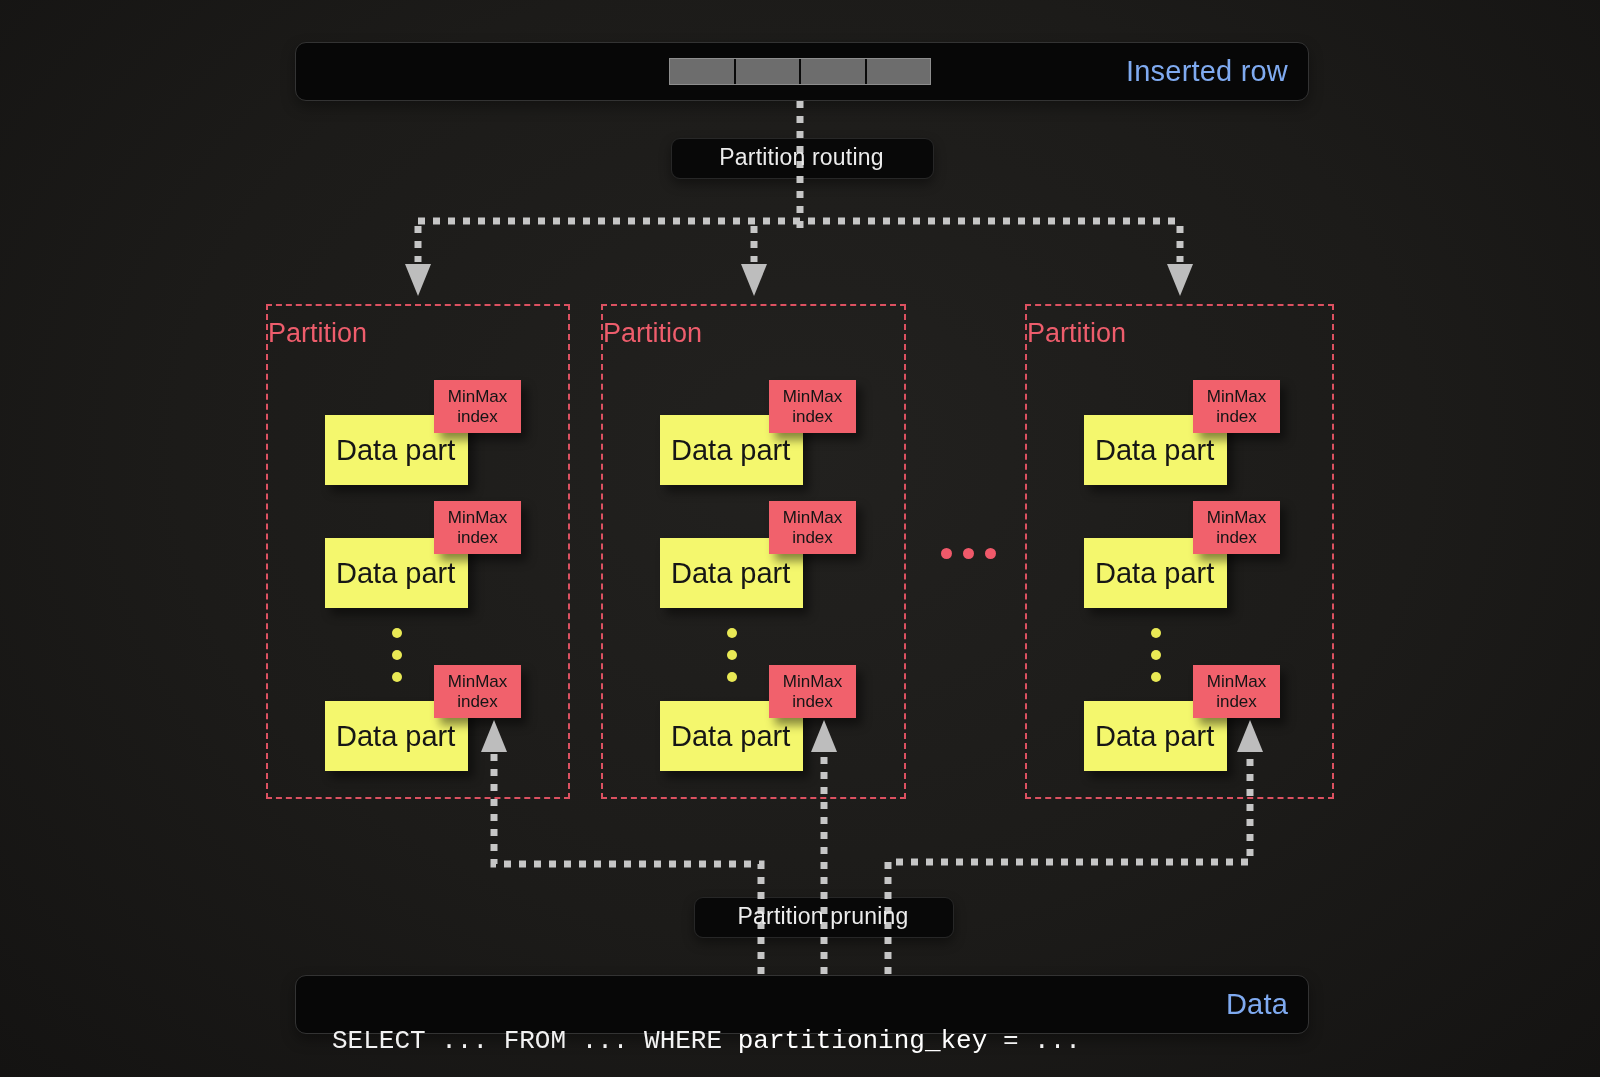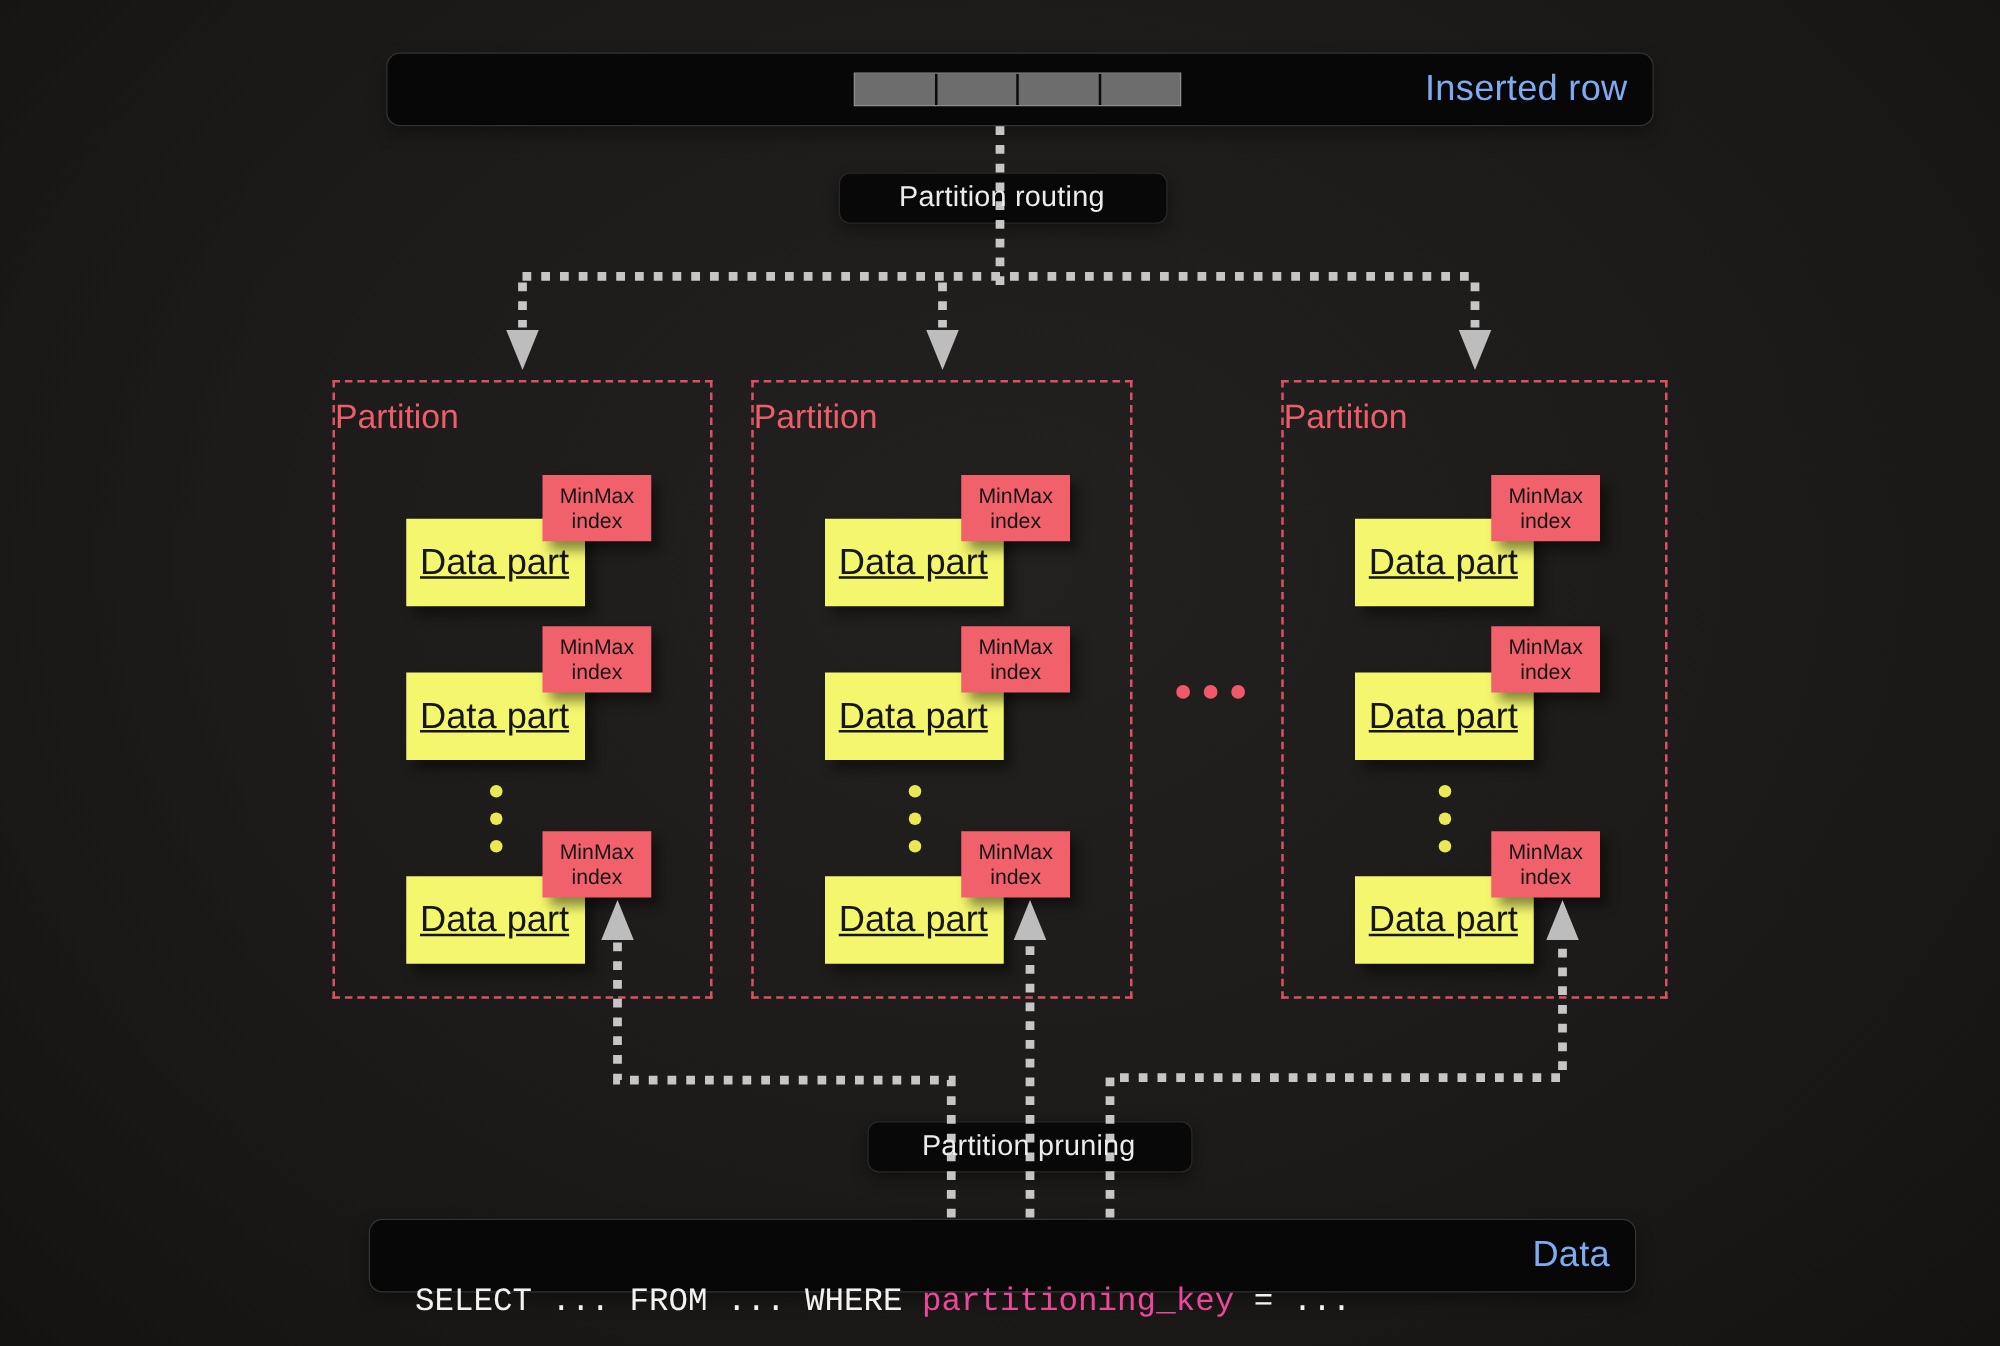--- a/index.html
+++ b/index.html
@@ -8,40 +8,40 @@
     background:radial-gradient(ellipse at 50% 42%, #22211f 0%, #1c1b19 55%, #141312 100%);
     font-family:"Liberation Sans", sans-serif;
   }
   
   .bar{
     position:absolute;left:295px;width:1012px;height:57px;
     background:#070707;border:1px solid #333;border-radius:11px;
     box-shadow:0 6px 14px rgba(0,0,0,0.35);
     display:flex;align-items:center;
   }
-  .top-bar{top:42px;margin-left:14px;}
+  .top-bar{top:42px;}
   .query-bar{top:975px;}
   .bar-label{
     position:absolute;right:20px;top:0;height:100%;
     display:flex;align-items:center;
     font-size:29px;color:#7faaf0;letter-spacing:0.2px;
   }
   
   .row-cells{
     position:absolute;left:374px;top:16px;width:260px;height:25px;
     display:flex;gap:2px;background:#0a0a0a;outline:1px solid #8e8e8e;
   }
   .row-cells .cell{flex:1;background:#6d6d6d;}
   
   .code{
     position:absolute;left:36px;top:0;height:100%;display:flex;align-items:center;
     font-family:"Liberation Mono","DejaVu Sans Mono",monospace;
     font-size:26px;color:#f2f2f2;white-space:pre;margin-top:36px;
   }
-  .code .accent{color:#ec4899;}
+  .code .accent{color:#ffffff;}
   
   .pill-bg{
     position:absolute;background:rgba(7,7,7,0.94);border:1px solid #272727;
     border-radius:9px;box-shadow:0 5px 12px rgba(0,0,0,0.4);z-index:4;
   }
   .pill-text{
     position:absolute;display:flex;align-items:center;justify-content:center;
     font-size:23px;color:#ececec;z-index:10;pointer-events:none;letter-spacing:0.2px;
   }
   .routing-pos{left:671px;top:138px;width:261px;height:39px;}
@@ -56,21 +56,21 @@
   .p3{left:1025px;width:309px;}
   .partition-title{
     position:absolute;top:12px;left:0;width:100%;
     font-size:27px;color:#ee5d6c;
   }
   .data-part{
     position:absolute;left:57px;width:143px;height:70px;background:#f4f76d;
     box-shadow:6px 7px 9px rgba(0,0,0,0.45);
     display:flex;align-items:center;z-index:1;
   }
-  .data-part span{padding-left:11px;font-size:29px;color:#161616;white-space:nowrap;text-decoration:underline;}
+  .data-part span{padding-left:11px;font-size:29px;color:#161616;white-space:nowrap;}
   .dp-a{top:109px;} .dp-b{top:232px;} .dp-c{top:395px;}
   .minmax-tag{
     position:absolute;left:166px;width:87px;height:53px;background:#f1616c;
     box-shadow:6px 7px 9px rgba(0,0,0,0.45);z-index:2;
     display:flex;align-items:center;justify-content:center;text-align:center;
     font-size:17px;line-height:1.15;color:#151515;
   }
   .tag-a{top:74px;} .tag-b{top:195px;} .tag-c{top:359px;}
   .vdots{position:absolute;left:124px;top:322px;width:10px;z-index:1;}
   .vdots i{display:block;width:10px;height:10px;border-radius:50%;background:#e9e955;margin-bottom:12px;}

